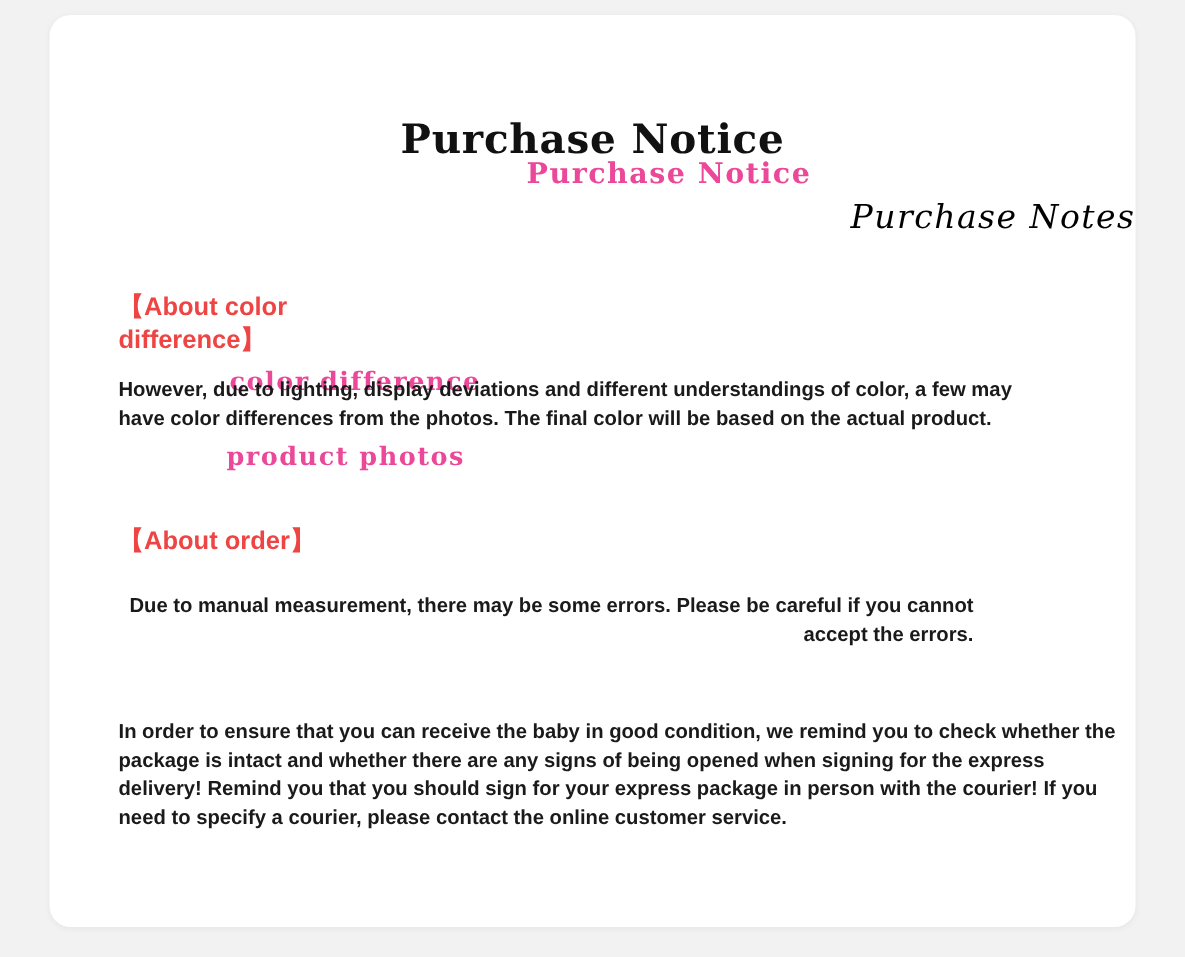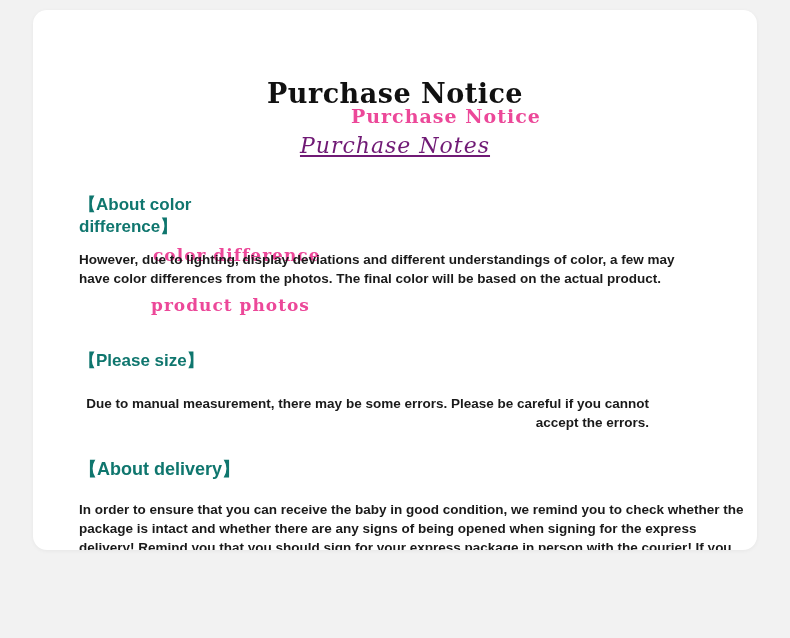--- a/index.html
+++ b/index.html
@@ -11,44 +11,43 @@
     height: 638px;
     background: #f2f2f2;
     font-family: "Liberation Sans", sans-serif;
     overflow: hidden;
   }
   .page {
     position: absolute;
     left: 33px;
     top: 10px;
     width: 724px;
-    height: 540px;
+    height: 608px;
     background: #ffffff;
     border-radius: 14px;
     box-shadow: 0 1px 4px rgba(0,0,0,0.05);
     overflow: hidden;
   }
   .title {
     text-align: center;
     font-family: "DejaVu Serif", "Liberation Serif", serif;
     font-weight: bold;
     font-size: 27px;
     color: #111111;
     letter-spacing: 0.5px;
     margin-top: 68px;
   }
   .subtitle {
-    text-align: center;
+    text-align: right;
     font-family: "DejaVu Serif", "Liberation Serif", serif;
     font-style: italic;
     font-size: 22px;
-    color: #701a75;
+    color: #000000;
     margin-top: 24px;
     letter-spacing: 1px;
-    text-decoration: underline;
   }
   .ghost {
     position: absolute;
     color: #ec4899;
     font-family: "DejaVu Serif", "Liberation Serif", serif;
     font-weight: bold;
     pointer-events: none;
     user-select: none;
   }
   .ghost-a {
@@ -67,21 +66,21 @@
     left: 118px;
     top: 285px;
     font-size: 17px;
     letter-spacing: 1px;
   }
   .section {
     position: absolute;
   }
   .sec-head {
     font-weight: bold;
-    color: #0f766e;
+    color: #ef4444;
     font-size: 17px;
     line-height: 22px;
     letter-spacing: 0px;
   }
   .sec-body {
     font-weight: bold;
     color: #1a1a1a;
     font-size: 13.5px;
     line-height: 19px;
   }
@@ -106,22 +105,21 @@
 
   <div class="ghost ghost-b">color difference</div>
   <div class="ghost ghost-c">product photos</div>
 
   <div class="section s1">
     <div class="sec-head">【About color difference】</div>
     <div class="sec-body">However, due to lighting, display deviations and different understandings of color, a few may have color differences from the photos. The final color will be based on the actual product.</div>
   </div>
 
   <div class="section s2">
-    <div class="sec-head">【Please size】</div>
+    <div class="sec-head">【About order】</div>
     <div class="sec-body">Due to manual measurement, there may be some errors. Please be careful if you cannot accept the errors.</div>
   </div>
 
   <div class="section s3">
-    <div class="sec-head">【About delivery】</div>
     <div class="sec-body">In order to ensure that you can receive the baby in good condition, we remind you to check whether the package is intact and whether there are any signs of being opened when signing for the express delivery! Remind you that you should sign for your express package in person with the courier! If you need to specify a courier, please contact the online customer service.</div>
   </div>
 
 </div>
 
 </body></html>

